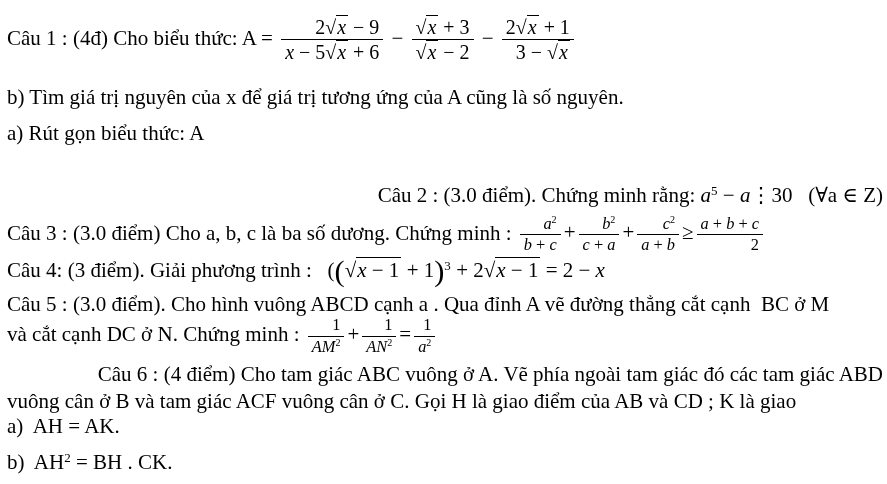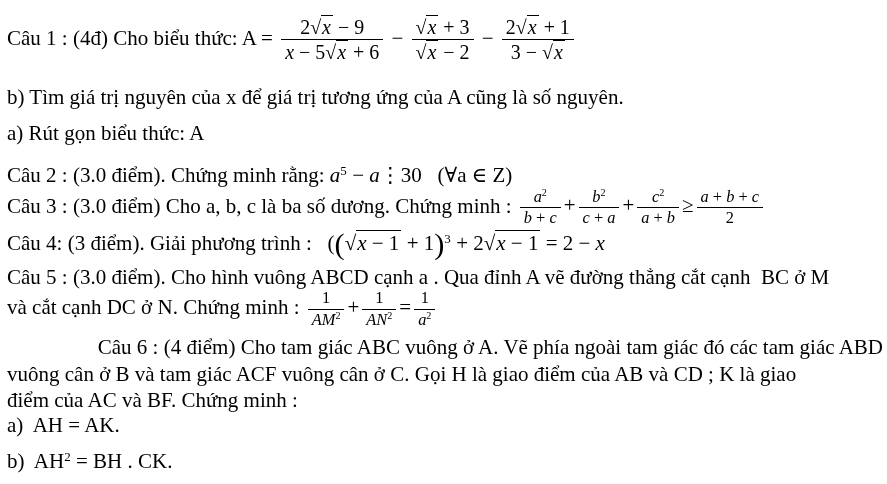--- a/index.html
+++ b/index.html
@@ -10,38 +10,38 @@
     font-size: 21px;
     overflow: hidden;
   }
   .page { padding: 14px 4px 0 7px; }
   .line { line-height: 24px; white-space: nowrap; }
 
   
   .l-cau1   { margin-top: 2px;  }
   .l-cau1a  { margin-top: 12px; }
   .l-cau1b  { margin-top: 21px; }
-  .l-cau2   { margin-top: 18px; }
-  .l-cau3   { margin-top: 1px;  }
+  .l-cau2   { margin-top: 38px; text-align: right; }
+  .l-cau3   { margin-top: 8px;  }
   .l-cau4   { margin-top: 4px;  }
   .l-cau5a  { margin-top: 10px; }
   .l-cau5b  { margin-top: 0px;  }
   .l-cau6a  { margin-top: 6px; text-align: right;  }
   .l-cau6b  { margin-top: 3px;  }
   .l-cau6c  { margin-top: 2px;  }
   .l-cau6pa { margin-top: 1px;  }
   .l-cau6pb { margin-top: 12px; font-family: Liberation Serif, serif;  }
 
   
   .math { white-space: nowrap; }
   .mvar { font-style: italic; }
   sup.msup { font-size: 0.62em; vertical-align: 0.55em; line-height: 0; }
   .mfrac {
     display: inline-block; vertical-align: middle;
-    text-align: center; margin: 0 3px; line-height: 1.12;
+    text-align: right; margin: 0 3px; line-height: 1.12;
   }
   .frac-lg .mfrac { font-size: 0.95em; }
   .frac-sm .mfrac { font-size: 0.78em; }
   .mnum { display: block; padding: 0 4px 1px; }
   .mden { display: block; border-top: 1.4px solid #000; padding: 1px 4px 0; }
   .msqrt { white-space: nowrap; }
   .mrad { border-top: 1.4px solid #000; padding: 0 2px 0 1px; }
   .mbig { font-size: 1.45em; line-height: 0; vertical-align: -0.12em; }
 </style>
 </head>
@@ -82,23 +82,20 @@
   </div>
 
   <div class="line l-cau6a">
     <span>Câu 6 : (4 điểm) Cho tam giác ABC vuông ở A. Vẽ phía ngoài tam giác đó các tam giác ABD</span>
   </div>
 
   <div class="line l-cau6b">
     <span>vuông cân ở B và tam giác ACF vuông cân ở C. Gọi H là giao điểm của AB và CD ; K là giao</span>
   </div>
 
-  <div class="line l-cau6c">
-    <span>điểm của AC và BF. Chứng minh :</span>
-  </div>
 
   <div class="line l-cau6pa">
     <span>a)&nbsp; AH = AK.</span>
   </div>
 
   <div class="line l-cau6pb">
     <span>b)&nbsp; </span><span class="math"><span class="mtxt">AH</span><sup class="msup">2</sup><span class="mtxt"> = BH . CK.</span></span>
   </div>
 
 </div>

